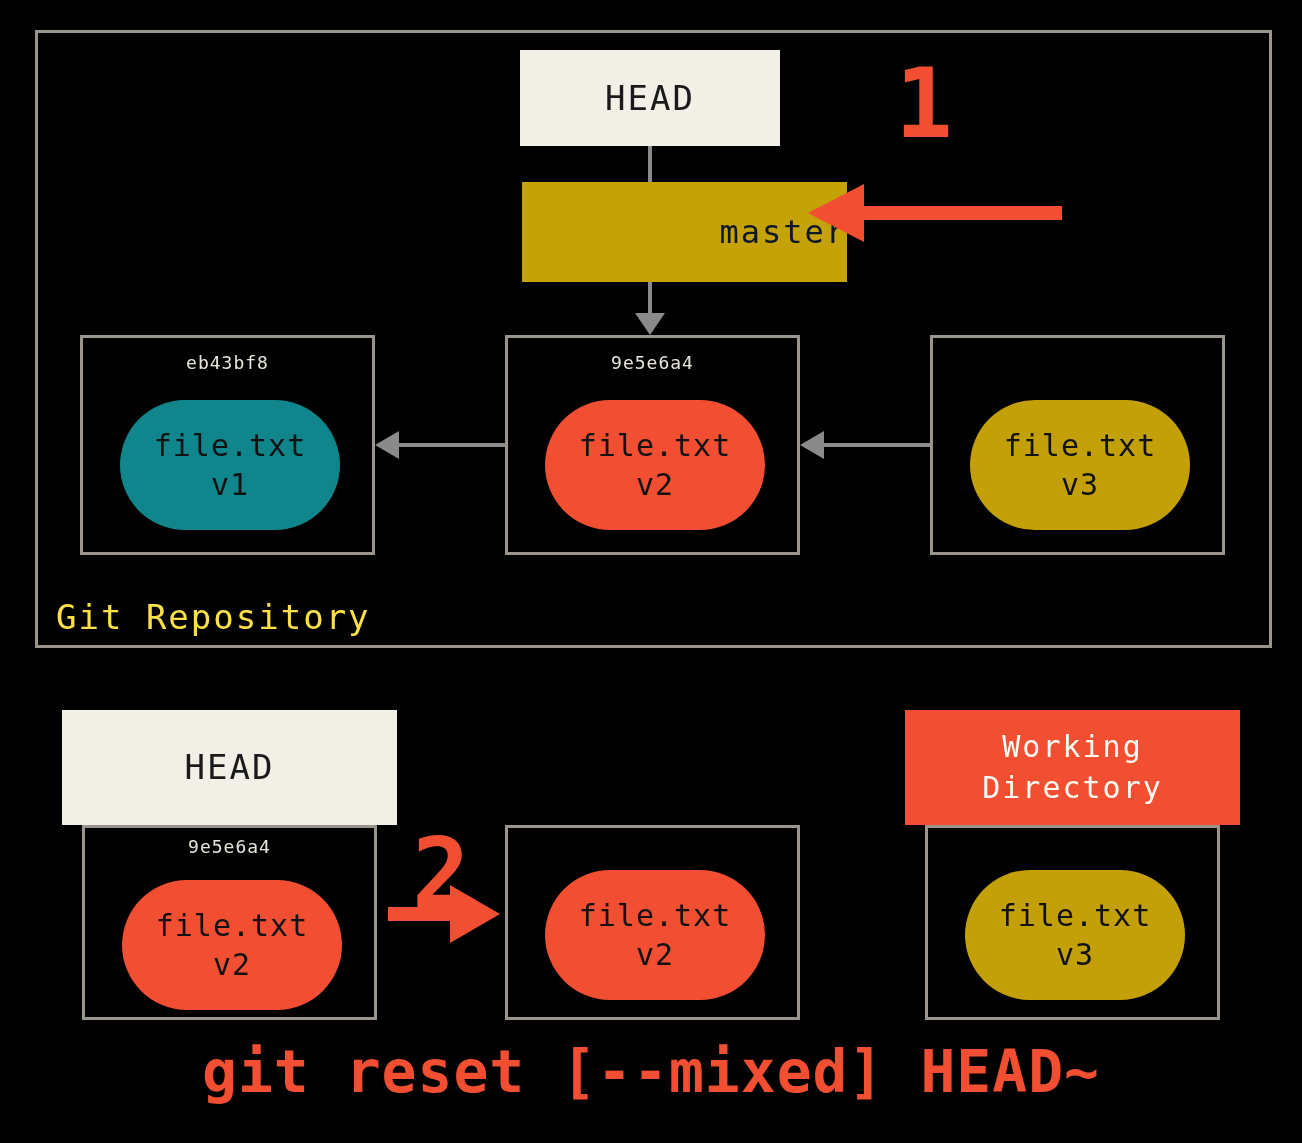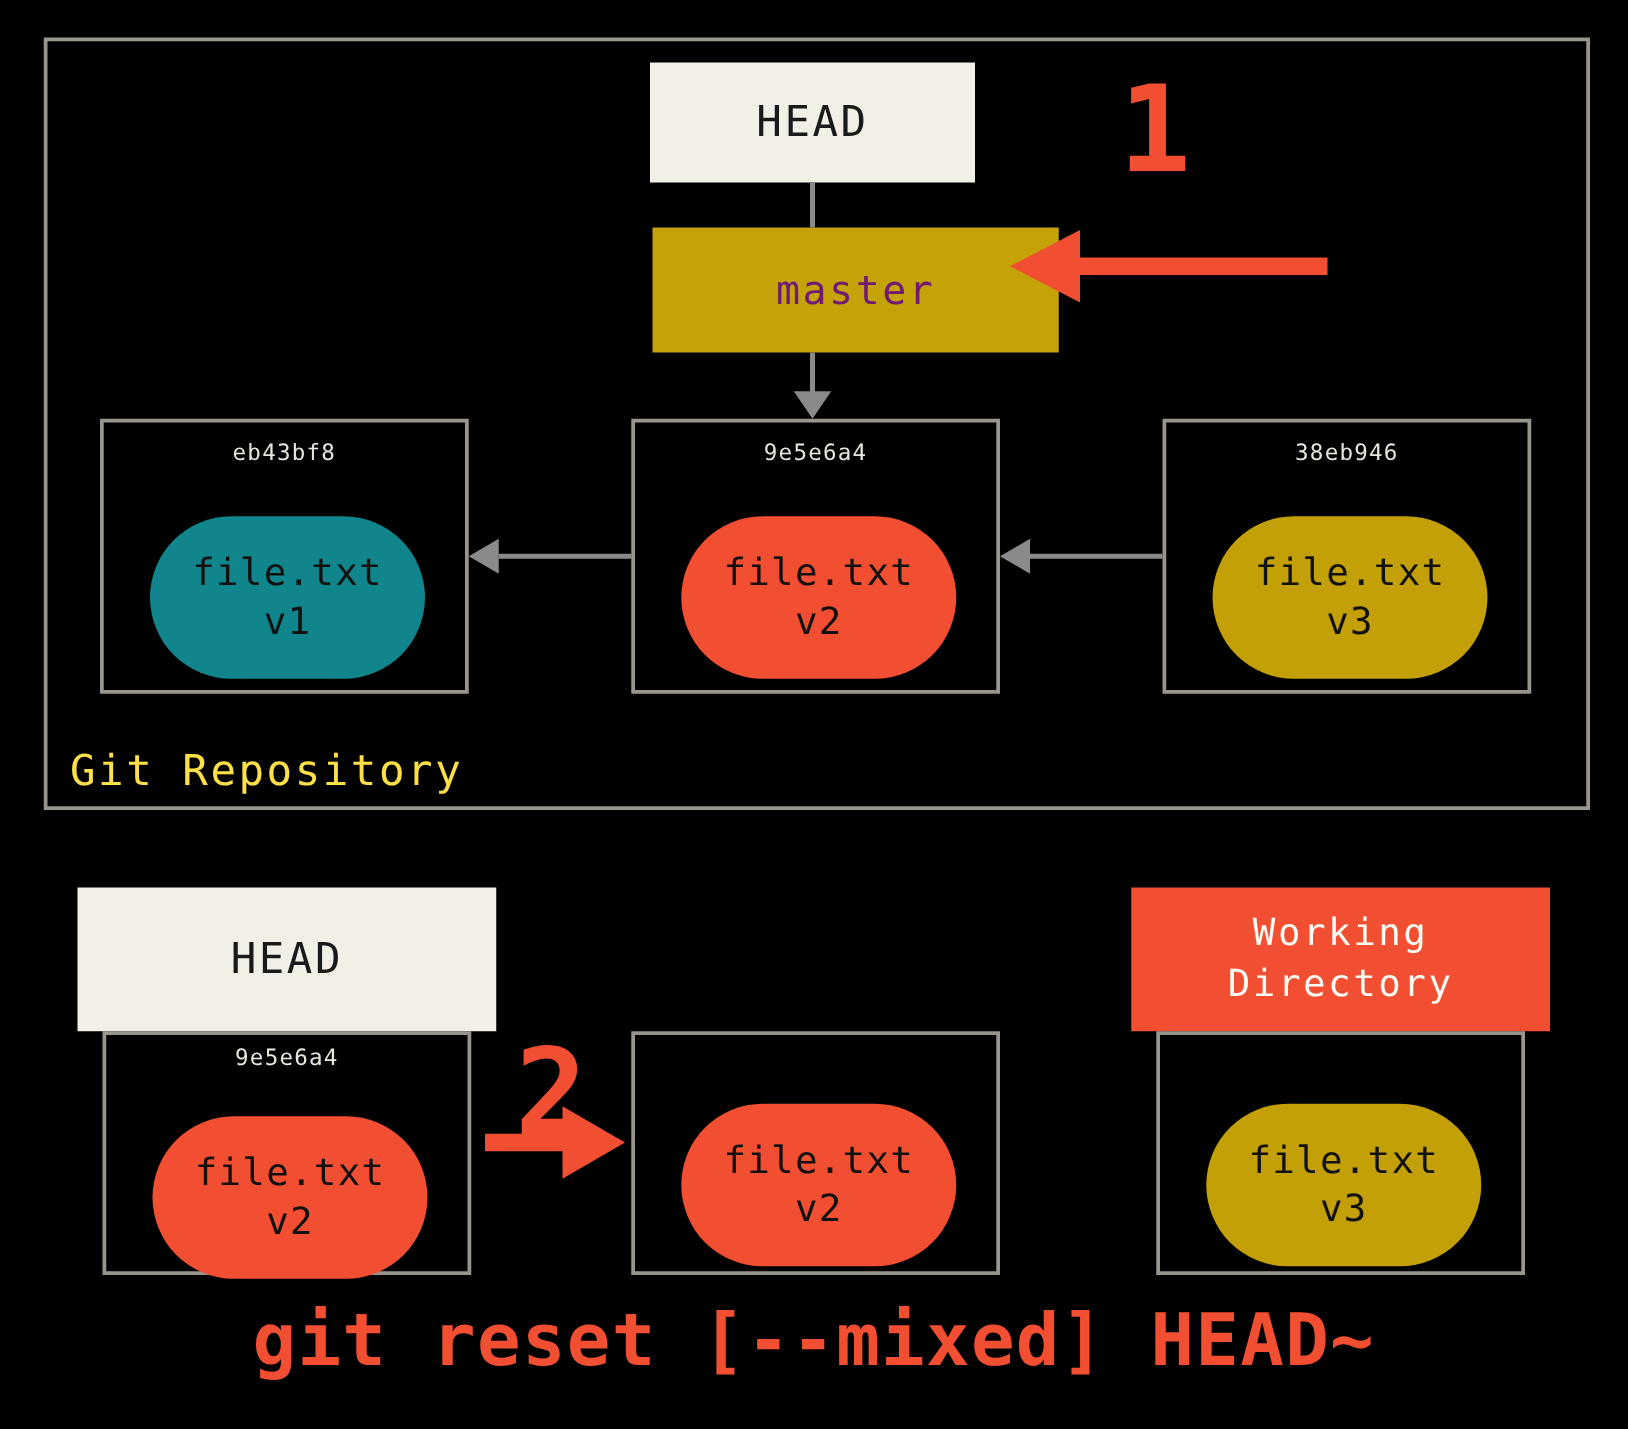--- a/index.html
+++ b/index.html
@@ -20,22 +20,22 @@
   }
 
   
   .head-box {
     position:absolute; left:520px; top:50px; width:260px; height:96px;
     background:#f1efe6; display:flex; align-items:center; justify-content:center;
     font-size:34px; color:#1a1a1a; letter-spacing:2px;
   }
   .master-box {
     position:absolute; left:522px; top:182px; width:325px; height:100px;
-    background:#c4a208; display:flex; align-items:center; justify-content:center;
-    font-size:32px; color:#701a75; letter-spacing:2px;
+    background:#c4a208; display:flex; align-items:center; justify-content:flex-end;
+    font-size:32px; color:#0f172a; letter-spacing:2px;
   }
 
   
   .vline { position:absolute; width:4px; background:#8a8a8a; }
   .hline { position:absolute; height:4px; background:#8a8a8a; }
   .tri-down {
     position:absolute; width:0; height:0;
     border-left:15px solid transparent; border-right:15px solid transparent;
     border-top:22px solid #8a8a8a;
   }
@@ -50,21 +50,21 @@
     position:absolute; top:335px; width:295px; height:220px;
     border:3px solid #9a958c;
   }
   .commit-hash {
     position:absolute; top:14px; width:100%; text-align:center;
     font-size:18px; color:#e8e5dc; letter-spacing:1px;
   }
   .pill {
     position:absolute; width:220px; height:130px; border-radius:65px;
     display:flex; flex-direction:column; align-items:center; justify-content:center;
-    font-size:30px; color:#111; line-height:1.3; letter-spacing:1px;margin-top:13px;
+    font-size:30px; color:#111; line-height:1.3; letter-spacing:1px;
   }
   .pill.teal { background:#10868c; }
   .pill.red  { background:#f14e32; }
   .pill.gold { background:#c4a008; }
   .commit-box .pill { left:37px; top:62px; }
 
   
   .red-num {
     position:absolute; color:#f14e32; font-size:96px; font-weight:bold;
   }
@@ -135,21 +135,20 @@
 
   <div class="commit-box" style="left:505px;">
     <div class="commit-hash">9e5e6a4</div>
     <div class="pill red">
       <span>file.txt</span>
       <span>v2</span>
     </div>
   </div>
 
   <div class="commit-box" style="left:930px;">
-    <div class="commit-hash">38eb946</div>
     <div class="pill gold">
       <span>file.txt</span>
       <span>v3</span>
     </div>
   </div>
 
   <div class="hline" style="left:399px; top:443px; width:106px;"></div>
   <div class="tri-left" style="left:375px; top:431px;"></div>
 
   <div class="hline" style="left:824px; top:443px; width:106px;"></div>

